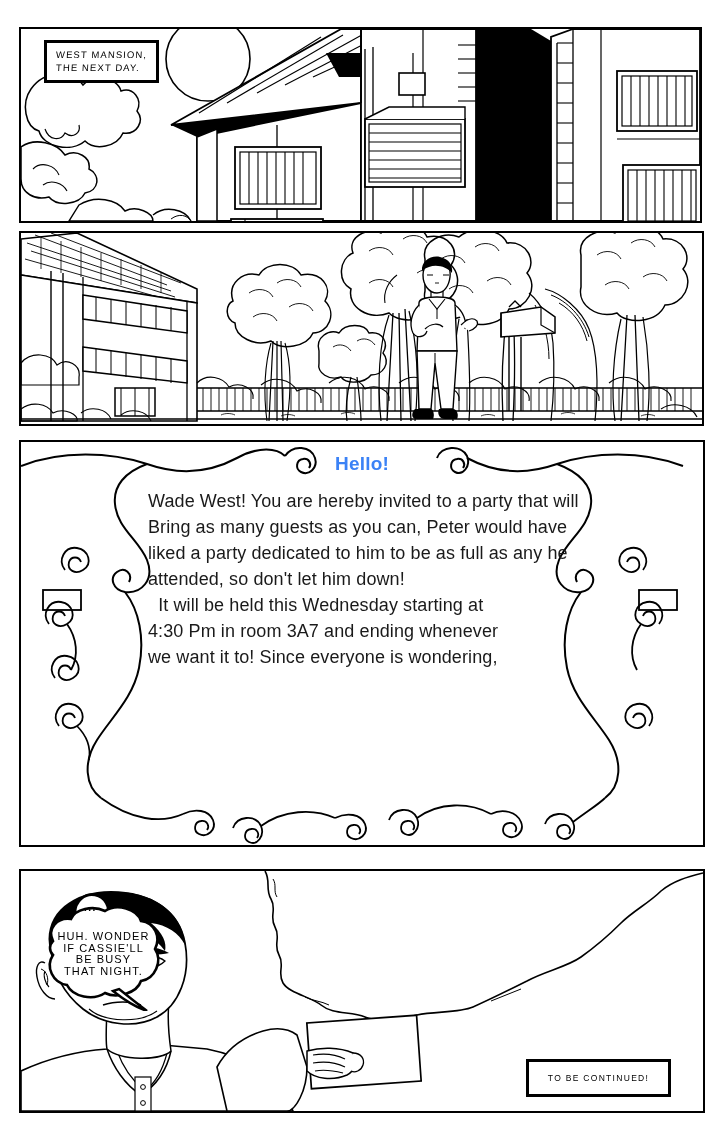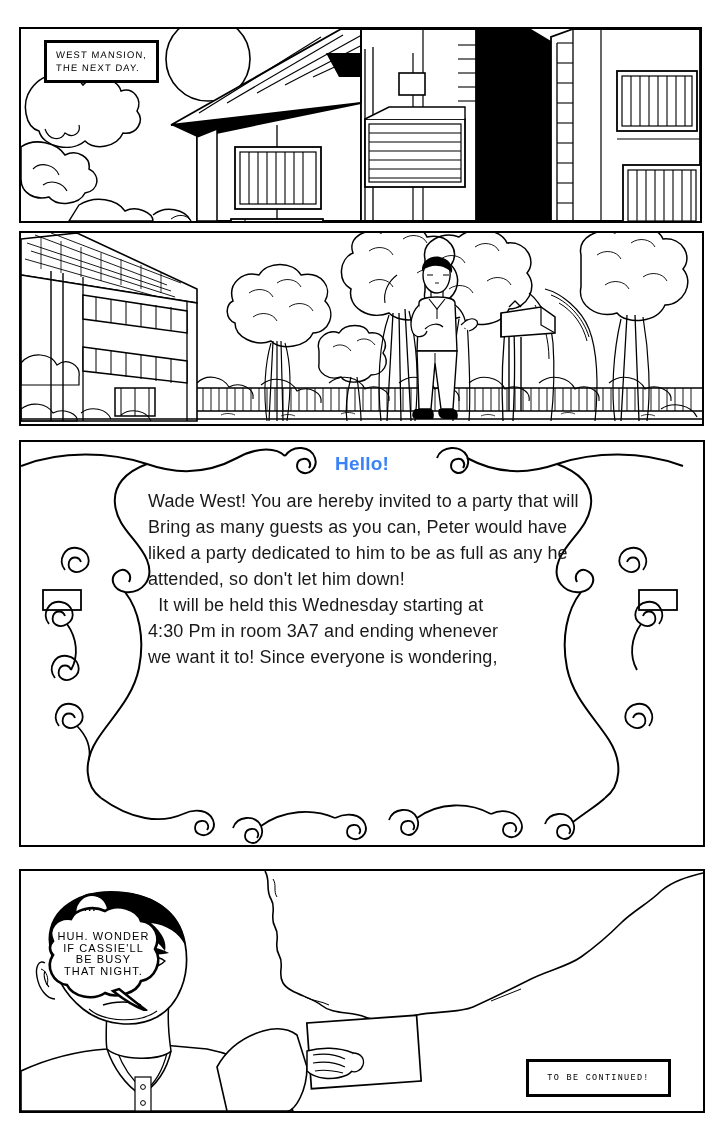--- a/index.html
+++ b/index.html
@@ -131,21 +131,21 @@
     display: flex;
     align-items: center;
     justify-content: center;
   }
   .tbc-text {
     font-size: 8.5px;
     letter-spacing: 1.3px;
     color: #000;
     text-transform: uppercase;
     white-space: nowrap;
-    font-family: Liberation Mono, monospace;
+    font-family: Liberation Sans, sans-serif;
   }
 </style>
 </head>
 <body>
 
 <div class="page">
 
   <div class="panel" id="panel-1">
     <svg viewBox="0 0 679 192" preserveAspectRatio="none">
       <rect x="0" y="0" width="679" height="192" fill="#fff"></rect>

